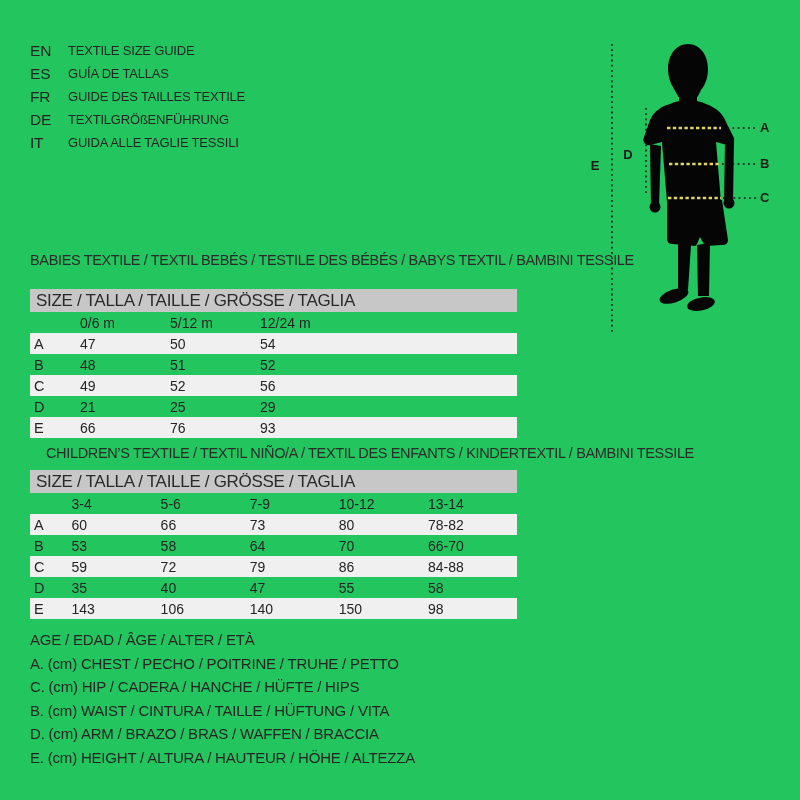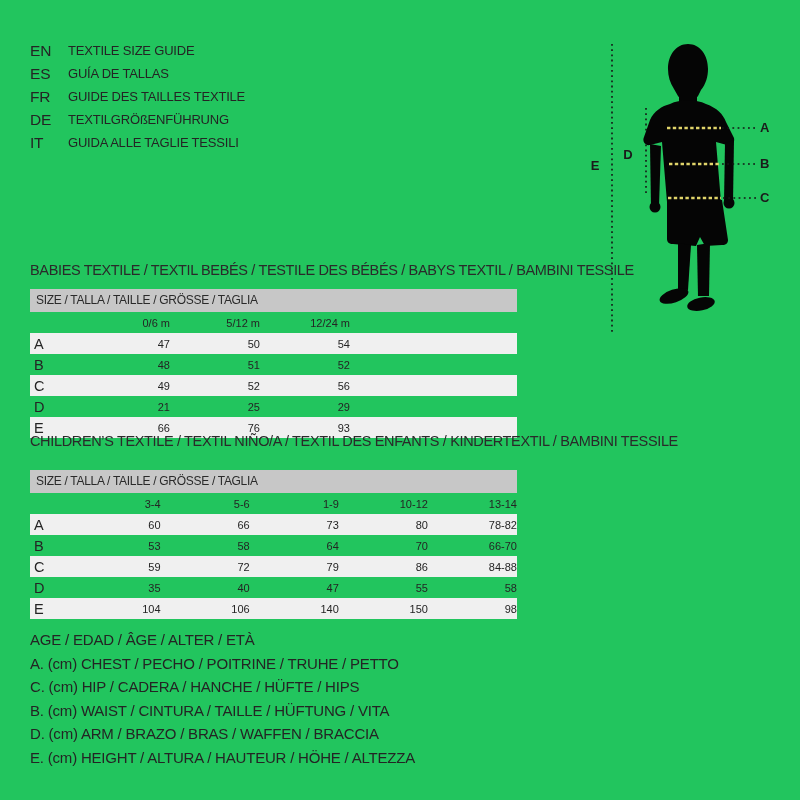--- a/index.html
+++ b/index.html
@@ -24,36 +24,36 @@
   .meas-yellow { stroke: #e0d46a; stroke-width: 2.6; stroke-dasharray: 3.4 2.4; fill: none; }
   .marker-label { font-family: "Liberation Sans", sans-serif; font-size: 13px; font-weight: bold; fill: #1b1b1b; }
   .sil { fill: #050505; }
 
   
   .section-title {
     position: absolute; left: 30px;
     font-size: 14.5px; letter-spacing: -0.35px; white-space: nowrap;
     color: #2a2a2a;
   }
-  .babies-title { top: 262px; }
-  .children-title { top: 433px; }
+  .babies-title { top: 252px; }
+  .children-title { top: 445px; margin-left: 16px; }
 
   
   .size-table { position: absolute; left: 30px; width: 487px; }
   .babies-table { top: 289px; }
   .children-table { top: 470px; }
   .size-bar {
     width: 487px; height: 23px; background: #c7c7c7;
-    font-size: 12px; letter-spacing: -0.3px; line-height: 23px;
+    font-size: 17px; letter-spacing: -0.3px; line-height: 23px;
     padding-left: 6px; color: #2a2a2a; white-space: nowrap;
   }
   .trow { display: flex; width: 487px; height: 21px; align-items: center; }
   .trow.striped { background: #f0f0f0; }
   .trow .rlabel { font-size: 14.5px; padding-left: 4px; }
-  .trow .cell { font-size: 11px; text-align: right; }
+  .trow .cell { font-size: 14px; text-align: left; }
   .babies-table .rlabel { width: 50px; }
   .babies-table .cell { width: 90px; }
   .children-table .rlabel { width: 44px; }
   .children-table .cell { width: 95px; }
 
   
   .legend { position: absolute; left: 30px; top: 628px; }
   .legend-line { height: 23.5px; font-size: 15px; letter-spacing: -0.2px; white-space: nowrap; display: flex; align-items: center; }
 </style>
 </head>
@@ -166,21 +166,21 @@
   </div>
 
   <div class="section-title children-title">CHILDREN’S TEXTILE / TEXTIL NIÑO/A / TEXTIL DES ENFANTS / KINDERTEXTIL / BAMBINI TESSILE</div>
 
   <div class="size-table children-table">
     <div class="size-bar">SIZE / TALLA / TAILLE / GRÖSSE / TAGLIA</div>
     <div class="trow">
       <span class="rlabel"></span>
       <span class="cell">3-4</span>
       <span class="cell">5-6</span>
-      <span class="cell">1-9</span>
+      <span class="cell">7-9</span>
       <span class="cell">10-12</span>
       <span class="cell">13-14</span>
     </div>
     <div class="trow striped">
       <span class="rlabel">A</span>
       <span class="cell">60</span>
       <span class="cell">66</span>
       <span class="cell">73</span>
       <span class="cell">80</span>
       <span class="cell">78-82</span>
@@ -204,21 +204,21 @@
     <div class="trow">
       <span class="rlabel">D</span>
       <span class="cell">35</span>
       <span class="cell">40</span>
       <span class="cell">47</span>
       <span class="cell">55</span>
       <span class="cell">58</span>
     </div>
     <div class="trow striped">
       <span class="rlabel">E</span>
-      <span class="cell">104</span>
+      <span class="cell">143</span>
       <span class="cell">106</span>
       <span class="cell">140</span>
       <span class="cell">150</span>
       <span class="cell">98</span>
     </div>
   </div>
 
   <div class="legend">
     <div class="legend-line">AGE / EDAD / ÂGE / ALTER / ETÀ</div>
     <div class="legend-line">A. (cm) CHEST / PECHO / POITRINE / TRUHE / PETTO</div>

